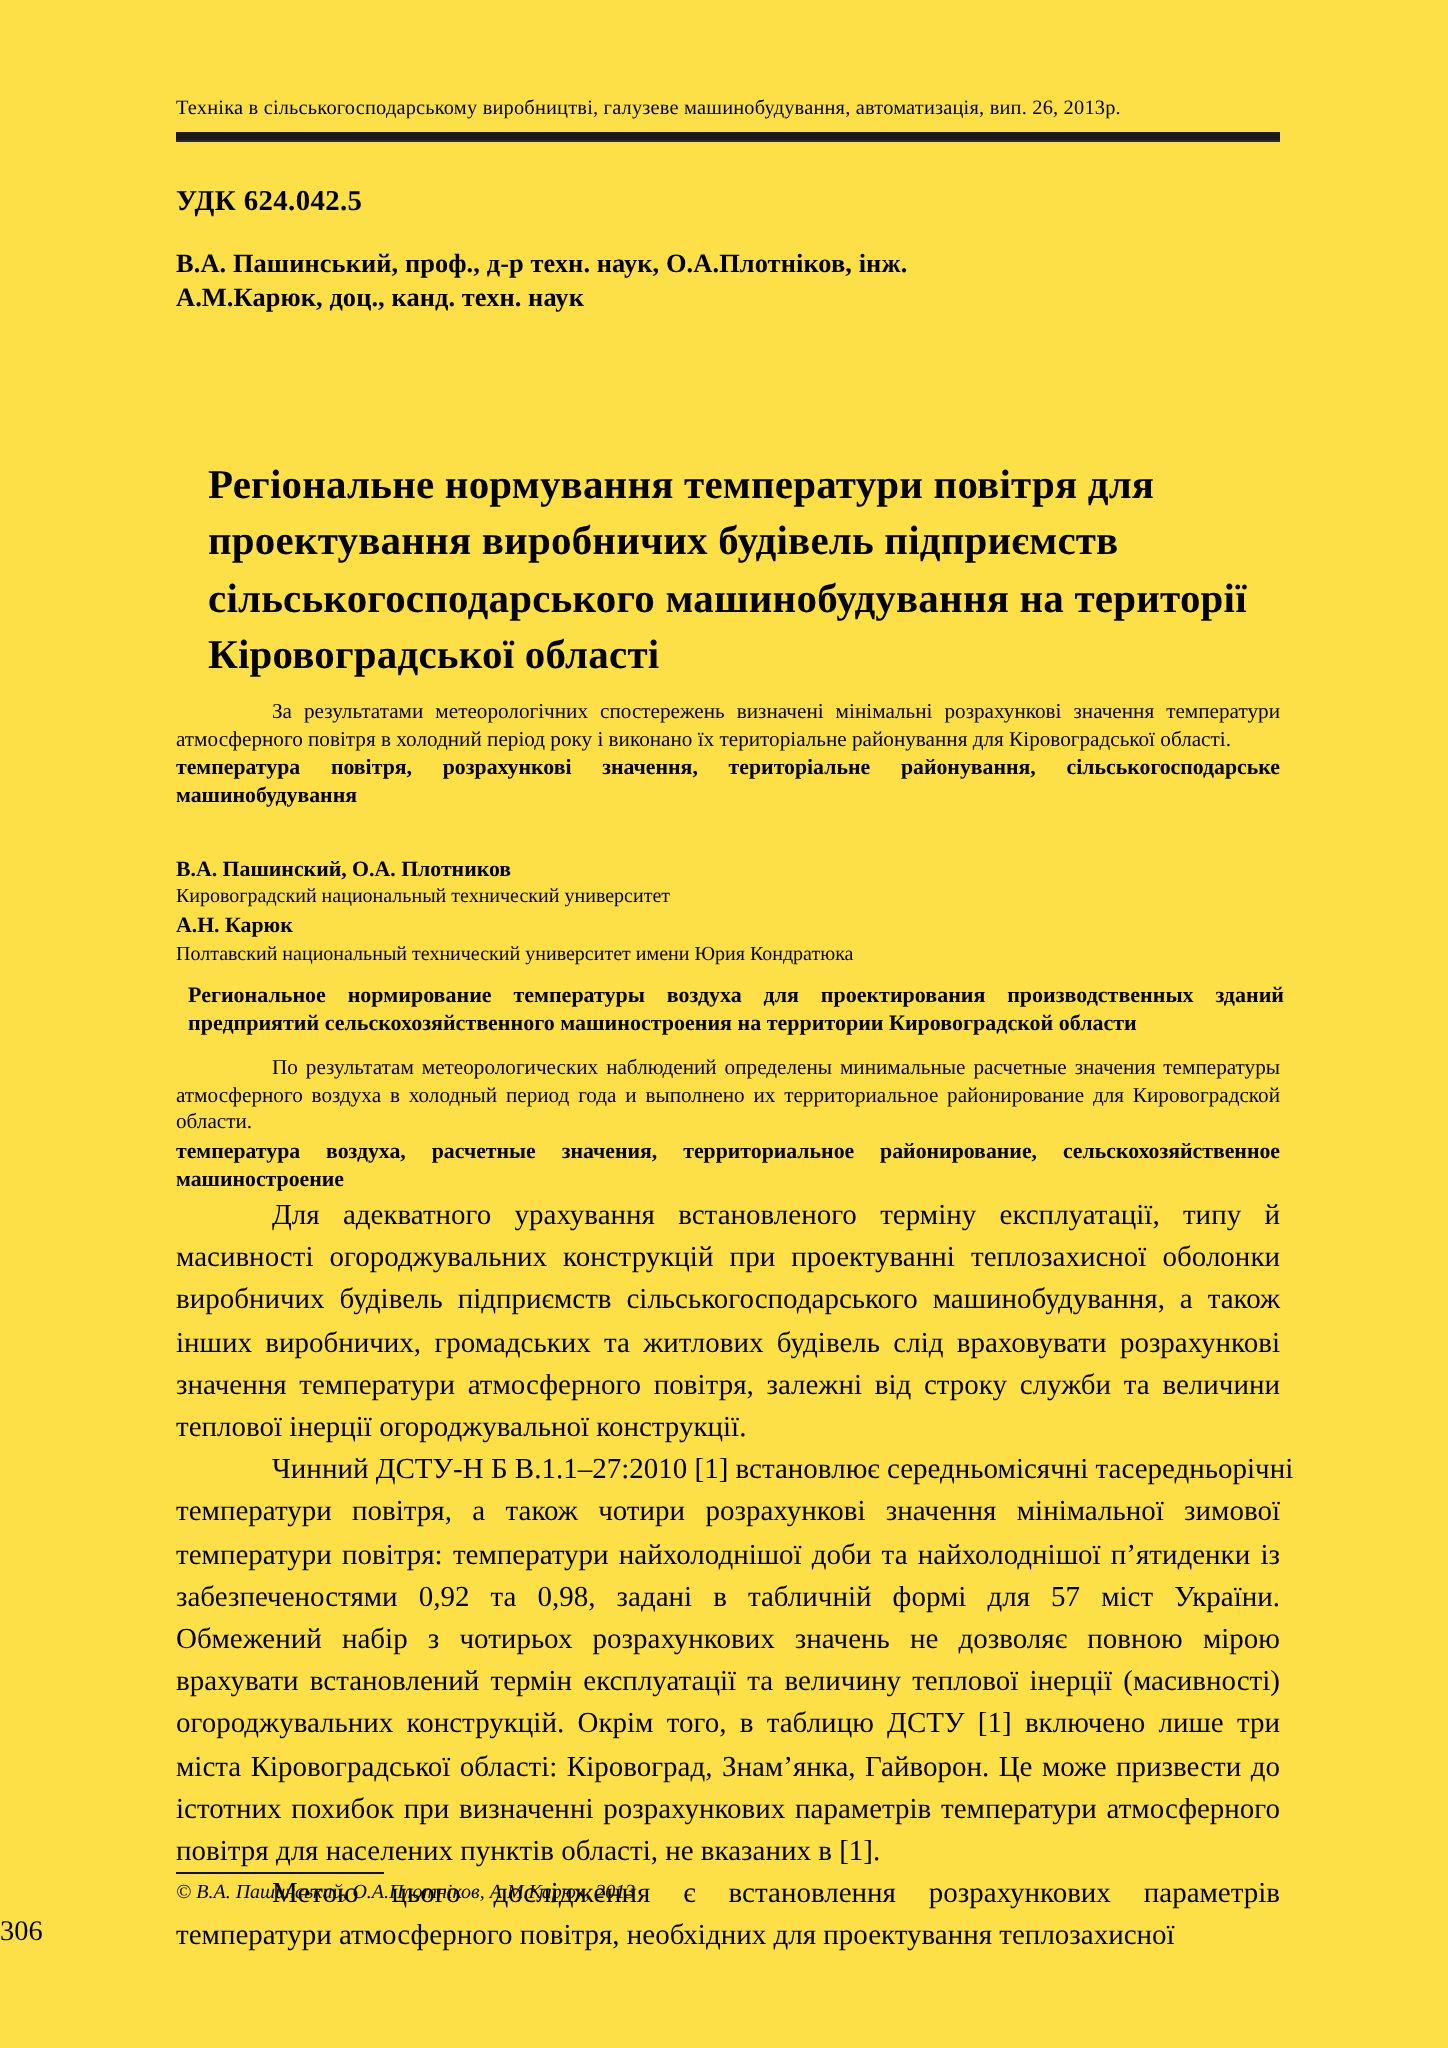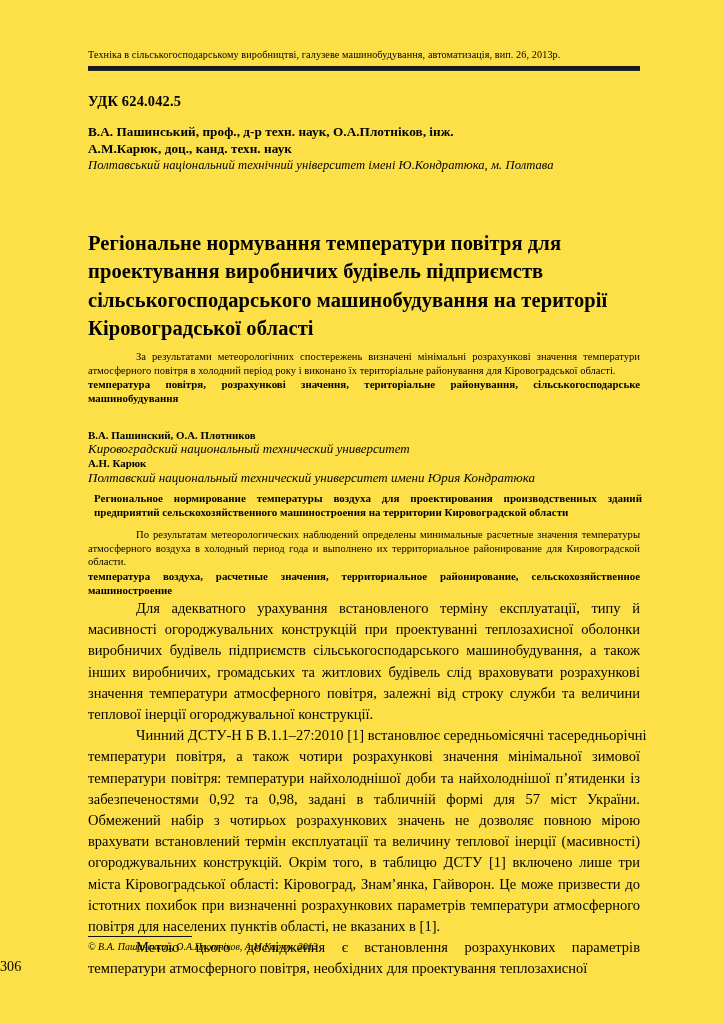--- a/index.html
+++ b/index.html
@@ -75,21 +75,21 @@
     font-size: 12.6px;
     font-style: italic;
     line-height: 17px;
     letter-spacing: 0.05px;
     white-space: nowrap;
   }
 
   
   .title {
     position: absolute;
-    left: 88px;
+    left: 104px;
     top: 215px;
     width: 520px;
     font-size: 20.5px;
     line-height: 28.5px;
     letter-spacing: 0.1px;
   }
 
   
   .abstract {
     position: absolute;
@@ -122,22 +122,21 @@
     top: 428px;
     width: 560px;
   }
   .ru-name {
     font-size: 10.9px;
     font-weight: bold;
     line-height: 14.2px;
     white-space: nowrap;
   }
   .ru-aff {
-    font-size: 13px;
-    font-style: italic;
+    font-size: 10px;
     line-height: 14.2px;
     white-space: nowrap;
   }
   .ru-title {
     font-size: 11px;
     font-weight: bold;
     line-height: 14.2px;
     text-align: justify;
     margin: 6px;
   }
@@ -193,21 +192,20 @@
 <div class="page">
 
   <div class="running-head">Техніка  в сільськогосподарському виробництві, галузеве машинобудування, автоматизація, вип. 26, 2013р.</div>
   <div class="head-rule"></div>
 
   <div class="udc">УДК 624.042.5</div>
 
   <div class="authors-ua">
     <div class="au-name">В.А. Пашинський, проф., д-р техн. наук, О.А.Плотніков, інж.</div>
     <div class="au-name">А.М.Карюк, доц., канд. техн. наук</div>
-    <div class="au-aff">Полтавський національний технічний університет імені Ю.Кондратюка, м. Полтава</div>
   </div>
 
   <h1 class="title">Регіональне нормування температури повітря для проектування виробничих будівель підприємств сільськогосподарського машинобудування на території Кіровоградської області</h1>
 
   <div class="abstract" id="abstract-ua">
     <p class="ind">За результатами метеорологічних спостережень визначені мінімальні розрахункові значення температури атмосферного повітря в холодний період року і виконано їх територіальне районування для Кіровоградської області.</p>
     <p class="keywords">температура повітря, розрахункові значення, територіальне районування, сільськогосподарське машинобудування</p>
   </div>
 
   <div class="authors-ru">

